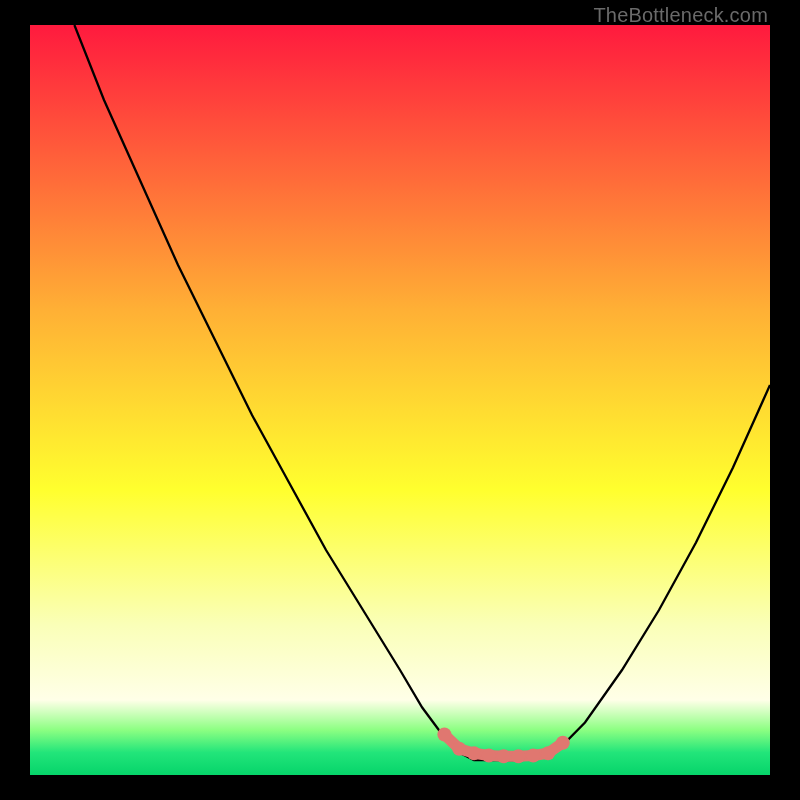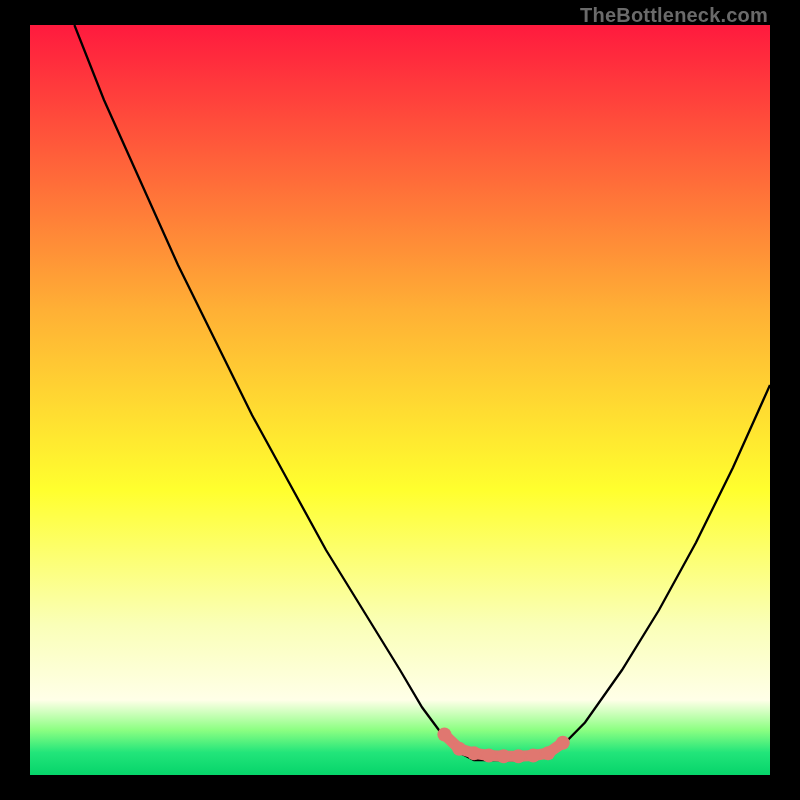--- a/index.html
+++ b/index.html
@@ -41,21 +41,20 @@
     height: 750px;
   }
   .watermark {
     position: absolute;
     top: 4px;
     right: 32px;
     font-family: Arial, Helvetica, sans-serif;
     font-size: 20px;
     color: #6a6a6a;
     letter-spacing: 0.2px;
-    font-weight: bold;
   }
 </style>
 </head>
 <body>
 
 <div class="frame">
 
   <div class="plot">
     <svg class="gradient" viewBox="0 0 740 750" preserveAspectRatio="none">
       <defs>

